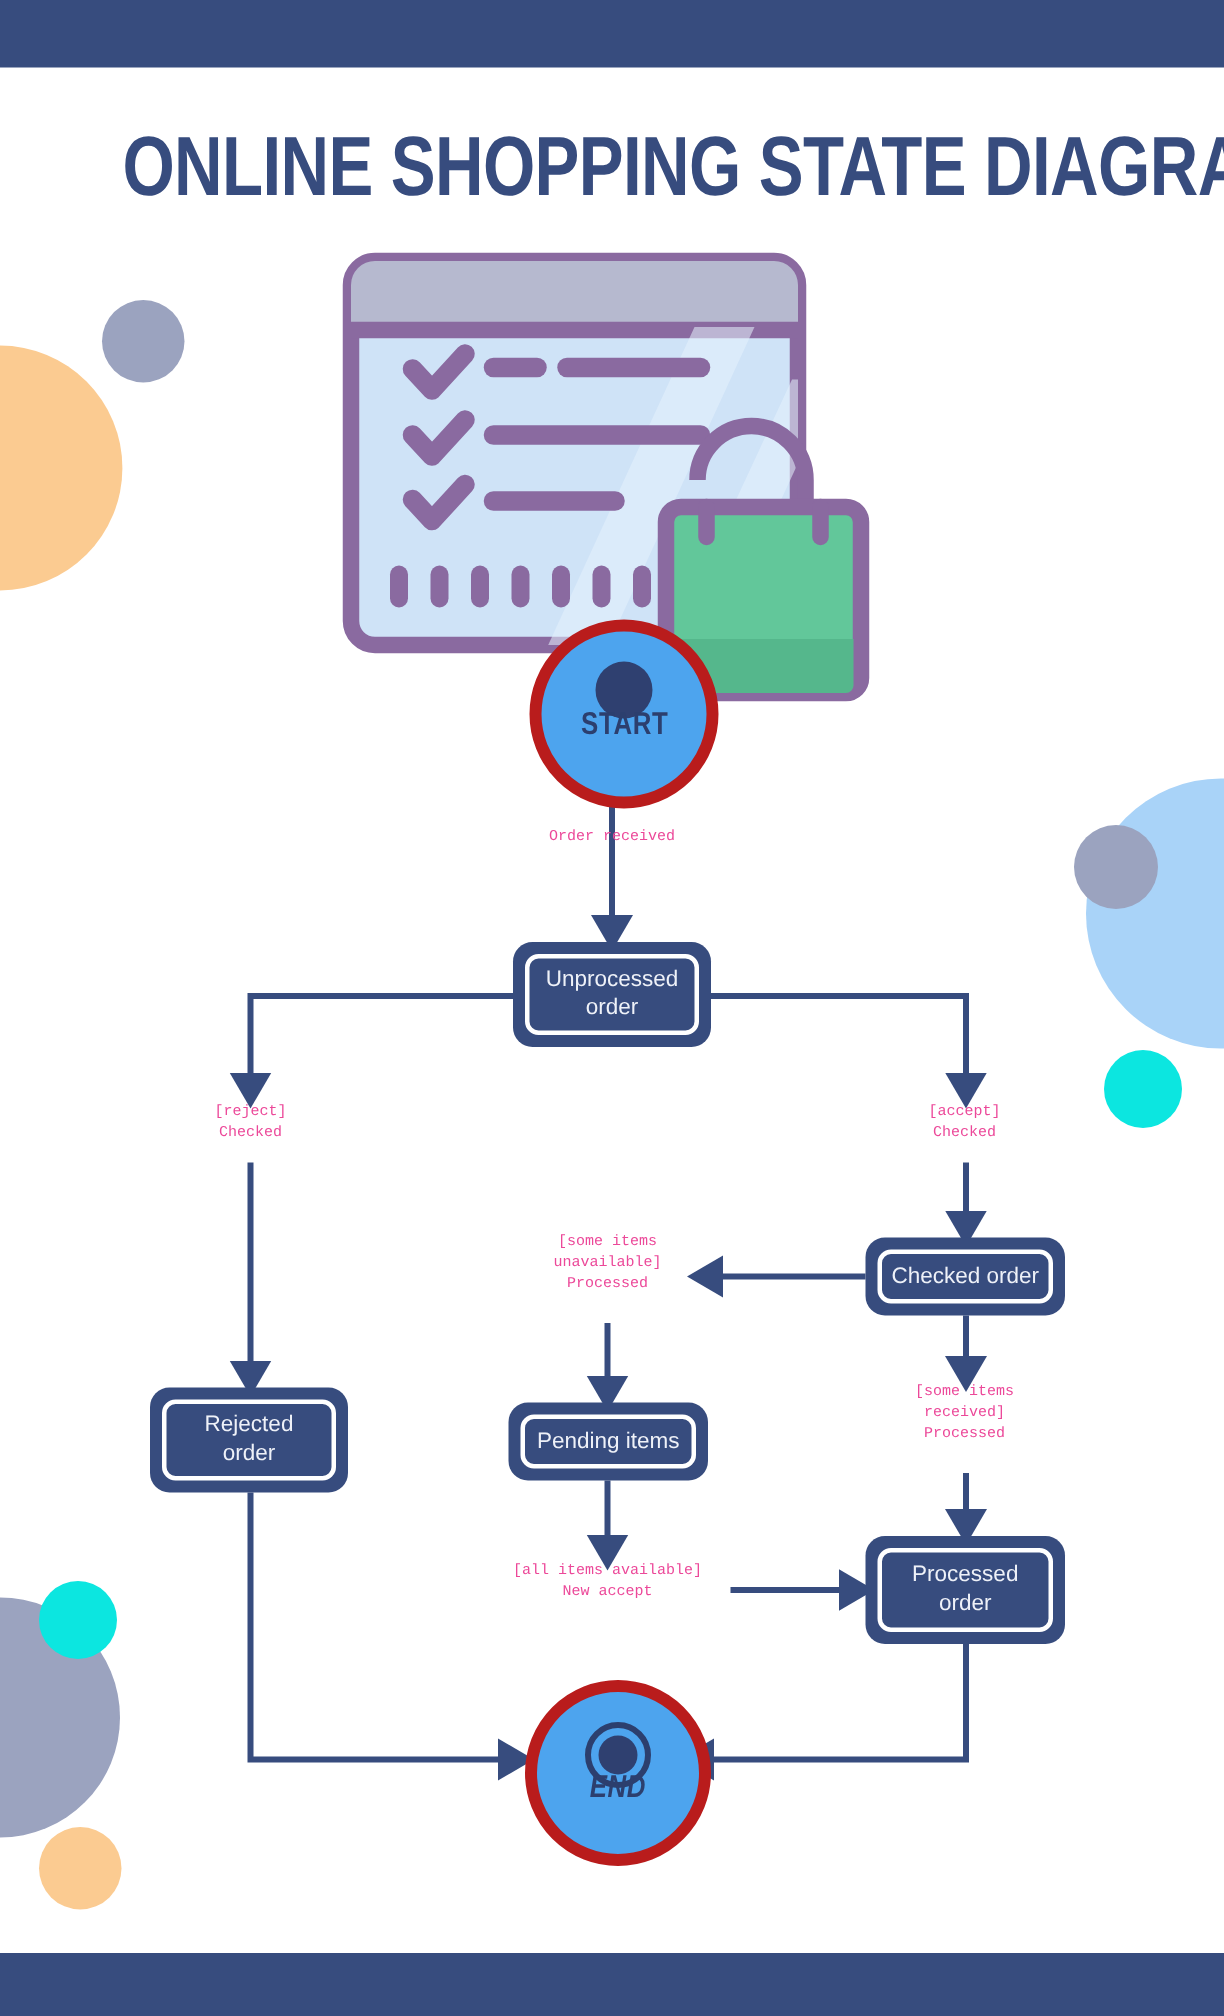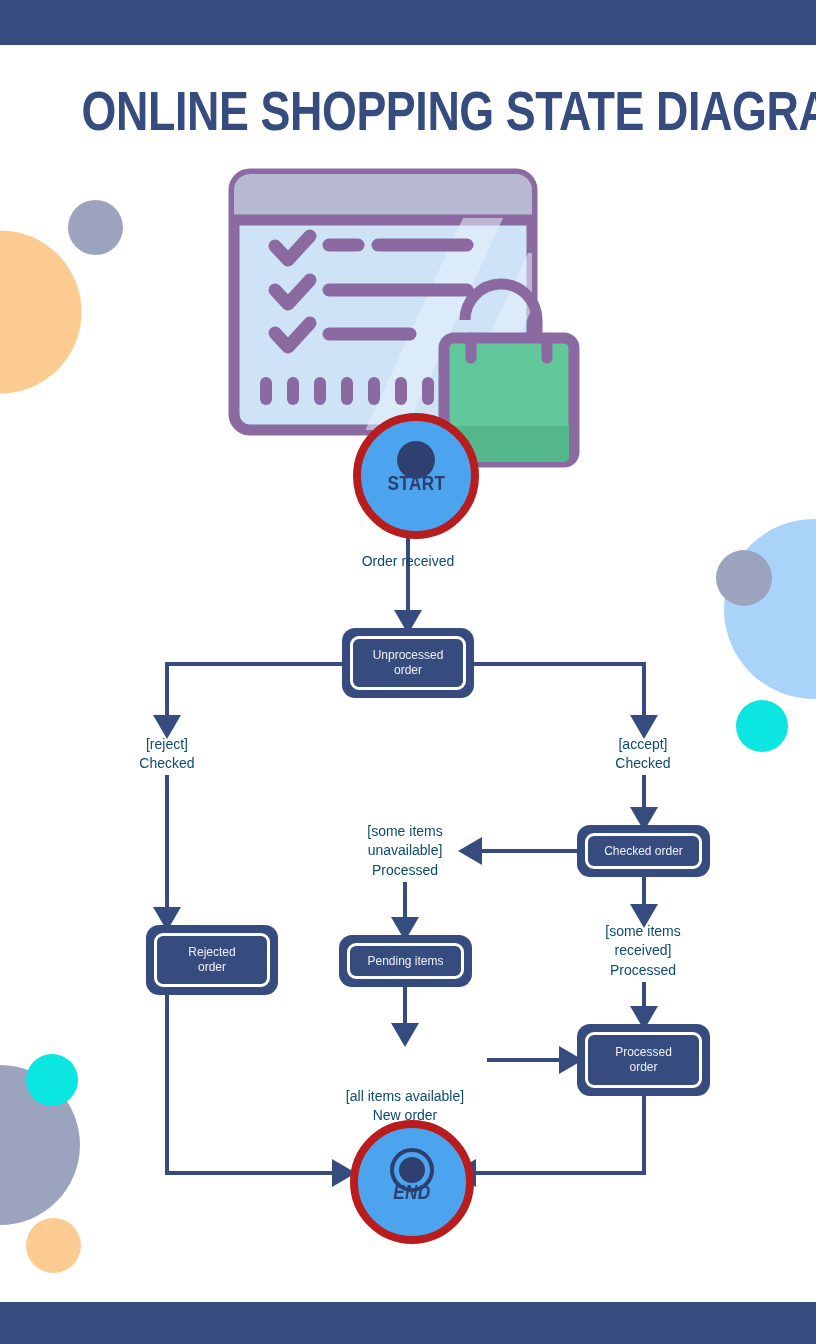--- a/index.html
+++ b/index.html
@@ -45,25 +45,25 @@
 
   
   .node-box{
     position:absolute;background:#374c7e;border-radius:13px;
     display:flex;align-items:center;justify-content:center;
   }
   .node-box .inner{
     position:absolute;left:8px;top:8px;right:8px;bottom:8px;
     border:3px solid #ffffff;border-radius:9px;
     display:flex;align-items:center;justify-content:center;
-    text-align:center;color:#eef1f8;font-size:12px;line-height:1.25;
+    text-align:center;color:#eef1f8;font-size:15px;line-height:1.25;
     padding:0 6px;box-sizing:border-box;
   }
   .n-unprocessed{left:342px;top:628px;width:132px;height:70px;}
-  .n-rejected  {left:100px;top:925px;width:132px;height:70px;margin-left:46px;}
+  .n-rejected  {left:100px;top:925px;width:132px;height:70px;}
   .n-accepted  {left:577px;top:825px;width:133px;height:52px;}
   .n-pending   {left:339px;top:935px;width:133px;height:52px;}
   .n-fulfilled {left:577px;top:1024px;width:133px;height:72px;}
 
   
   .terminator{position:absolute;border-radius:50%;background:#4da4ee;border:8px solid #b91c1c;
     display:flex;flex-direction:column;align-items:center;justify-content:flex-start;}
   .t-start{left:353px;top:413px;width:110px;height:110px;}
   .t-end{left:350px;top:1120px;width:108px;height:108px;font-style:italic;}
   .t-label{font-weight:bold;font-size:21px;color:#2c3f6e;letter-spacing:0.5px;
@@ -71,27 +71,27 @@
   .t-start .t-label{margin-top:50px;}
   .t-end .t-label{margin-top:52px;}
   .dot-solid{position:absolute;left:50%;top:20px;transform:translateX(-50%);
     width:38px;height:38px;border-radius:50%;background:#2f4070;}
   .ring-outer{position:absolute;left:50%;top:20px;transform:translateX(-50%);
     width:44px;height:44px;border-radius:50%;border:4px solid #2c3f6e;box-sizing:border-box;
     display:flex;align-items:center;justify-content:center;}
   .ring-inner{width:26px;height:26px;border-radius:50%;background:#2f4070;}
 
   
-  .edge-label{position:absolute;color:#0c4a6e;font-size:14px;line-height:1.38;text-align:center;}
+  .edge-label{position:absolute;color:#ec4899;font-size:10px;line-height:1.38;text-align:center;font-family:Liberation Mono, monospace;}
   .el-order-received{left:308px;top:552px;width:200px;}
   .el-reject{left:97px;top:735px;width:140px;}
   .el-accept{left:573px;top:735px;width:140px;}
   .el-some-unavail{left:335px;top:822px;width:140px;}
   .el-some-avail{left:573px;top:922px;width:140px;}
-  .el-all-avail{left:325px;top:1087px;width:160px;text-align:center;}
+  .el-all-avail{left:325px;top:1041px;width:160px;text-align:center;}
 </style>
 </head>
 <body>
 
 <div class="page">
 
   <div class="bar-top"></div>
   <div class="bar-bottom"></div>
 
   <div class="deco deco-orange-half"></div>
@@ -257,16 +257,16 @@
   </div>
 
   <div class="edge-label el-some-avail">
     <div>[some items</div>
     <div>received]</div>
     <div>Processed</div>
   </div>
 
   <div class="edge-label el-all-avail">
     <div>[all items available]</div>
-    <div>New order</div>
+    <div>New accept</div>
   </div>
 
 </div>
 
 </body></html>

